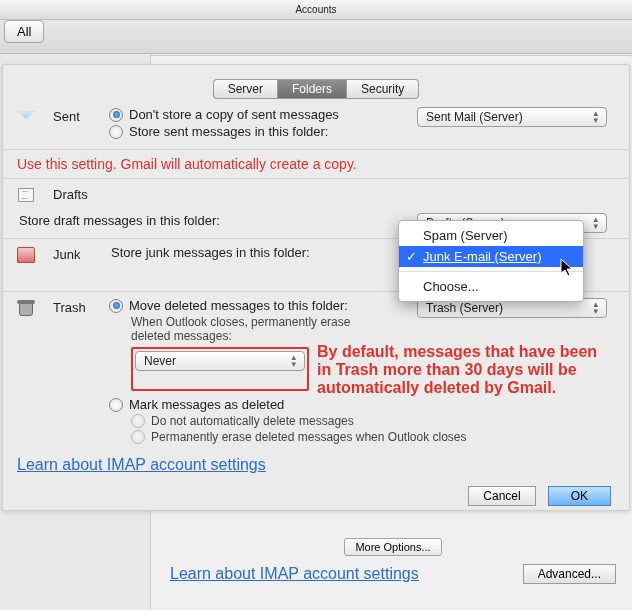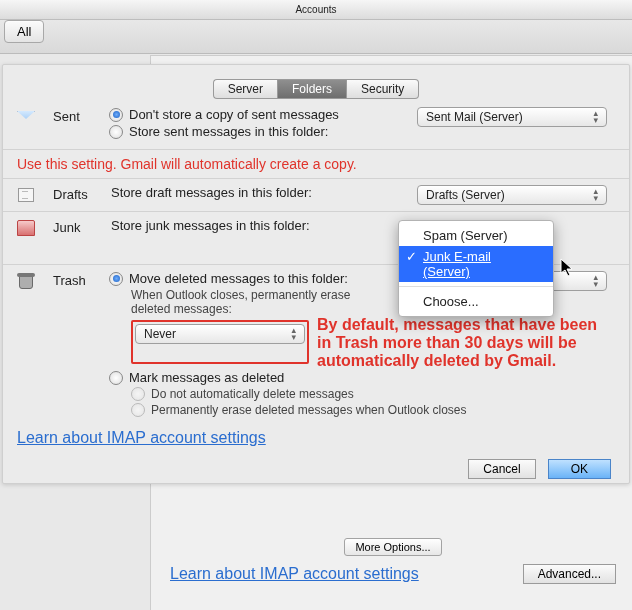--- a/index.html
+++ b/index.html
@@ -102,21 +102,21 @@
   .btn {
     border:1px solid #9a9a9a; border-radius:0;
     background:linear-gradient(to bottom,#fbfbfb,#e2e2e2);
     font-size:12px; padding:2px 14px;
   }
   .btn.primary { background:linear-gradient(to bottom,#bfe1ff,#6ab3f7); border-color:#4a84c9;}
   .buttons-row{display:flex; gap:12px; justify-content:flex-end; padding:10px 18px 4px; position:relative;}
   .dropdown {
     position:absolute;
     left:398px; top:220px;
-    width:156px;
+    width:186px;
     background:#fff;
     border:1px solid #b3b3b3;
     border-radius:4px;
     box-shadow:0 4px 14px rgba(0,0,0,.35);
     padding:4px 0;
     z-index:50;
   }
   .dd-item{padding:3px 16px 3px 24px; font-size:13px; position:relative;}
   .dd-item.sel{background:#2a6dff;color:#fff;text-decoration:underline;}
   .dd-item.sel::before{content:"✓"; position:absolute; left:7px;}
@@ -170,21 +170,21 @@
       </div>
       <div class="select sel-right">
         <span>Sent Mail (Server)</span>
         <span class="chev">▴<br>▾</span>
       </div>
     </div>
   </div>
 
   <div class="annot big">Use this setting. Gmail will automatically create a copy.</div>
 
-  <div class="section" style="border-top:1px solid #d2d2d2;">
+  <div class="section" style="border-top:1px solid #d2d2d2;flex-direction:column;">
     <div class="sec-label">
       <span class="icon drafts"></span>
       <span>Drafts</span>
     </div>
     <div class="sec-content">
       <div class="radio-row">
         <span style="margin-left:2px;">Store draft messages in this folder:</span>
       </div>
       <div class="select sel-right">
         <span>Drafts (Server)</span>

